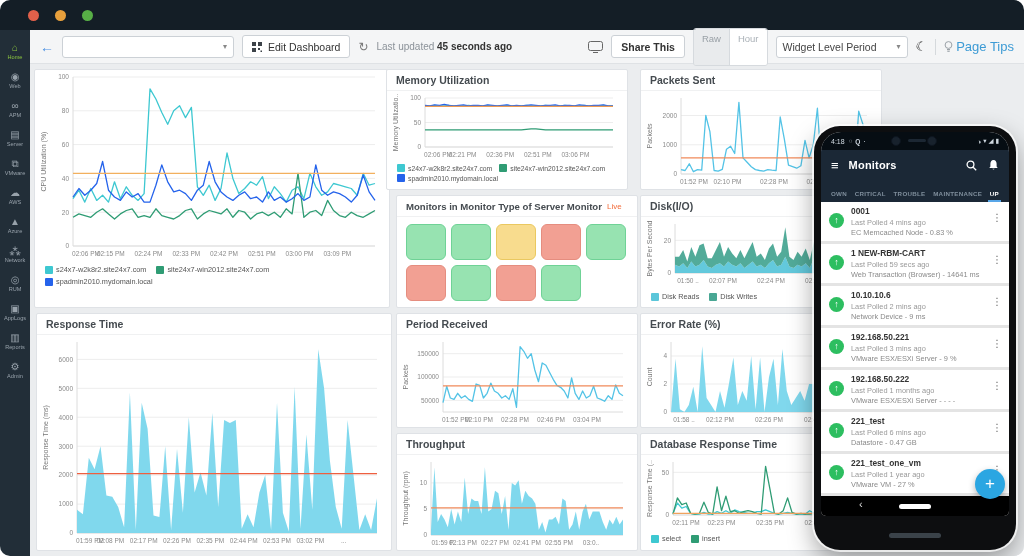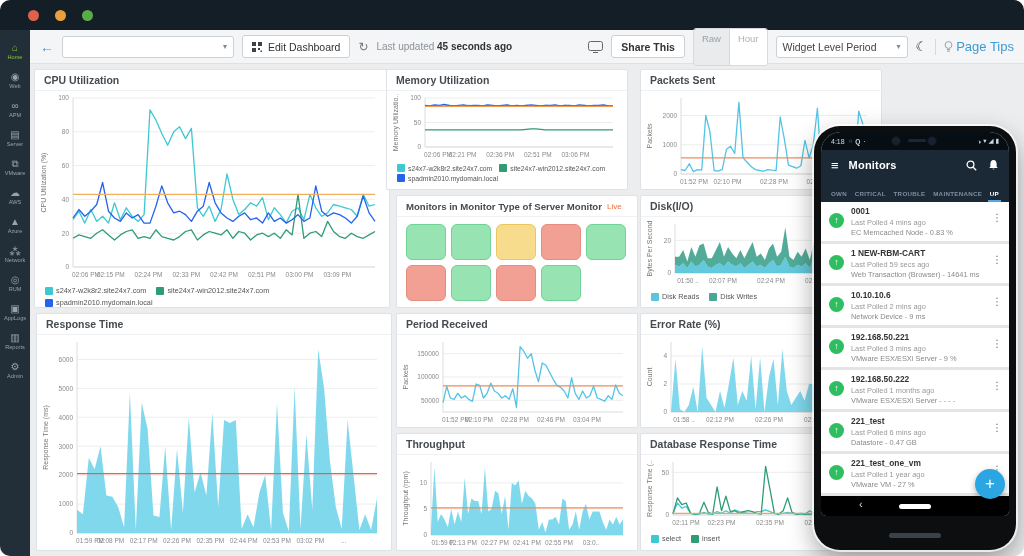--- a/index.html
+++ b/index.html
@@ -174,23 +174,20 @@
           <rect x="3" y="8" width="3" height="1.2" fill="#9aa1a7"></rect>
           <rect x="3.3" y="9.8" width="2.4" height="1" fill="#9aa1a7"></rect>
         </svg>
       <span>Page Tips</span>
     </span>
   </div>
 
   <div class="dash">
 
     <div class="card" style="left:4px;top:4px;width:356px;height:239px">
-      <div class="card-h">
-          <span>CPU Utilization</span>
-        </div>
       <div class="chart"><svg width="344" height="188" viewBox="0 0 344 188">
             <line x1="34" y1="175.0" x2="336" y2="175.0" stroke="#ededed" stroke-width="1"></line>
             <text x="30" y="177.3" text-anchor="end" font-size="6.5" fill="#8a8a8a">0</text>
             <line x1="34" y1="141.2" x2="336" y2="141.2" stroke="#ededed" stroke-width="1"></line>
             <text x="30" y="143.5" text-anchor="end" font-size="6.5" fill="#8a8a8a">20</text>
             <line x1="34" y1="107.4" x2="336" y2="107.4" stroke="#ededed" stroke-width="1"></line>
             <text x="30" y="109.7" text-anchor="end" font-size="6.5" fill="#8a8a8a">40</text>
             <line x1="34" y1="73.6" x2="336" y2="73.6" stroke="#ededed" stroke-width="1"></line>
             <text x="30" y="75.89999999999999" text-anchor="end" font-size="6.5" fill="#8a8a8a">60</text>
             <line x1="34" y1="39.8" x2="336" y2="39.8" stroke="#ededed" stroke-width="1"></line>

